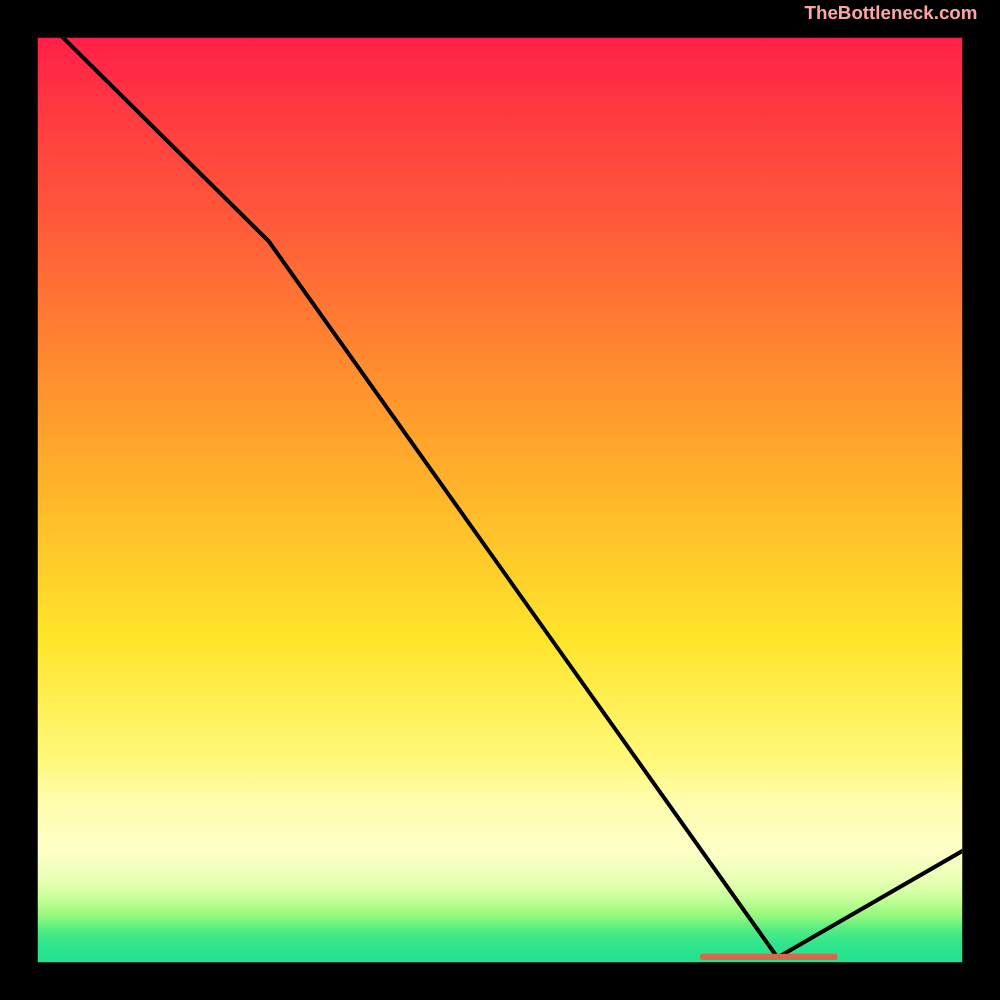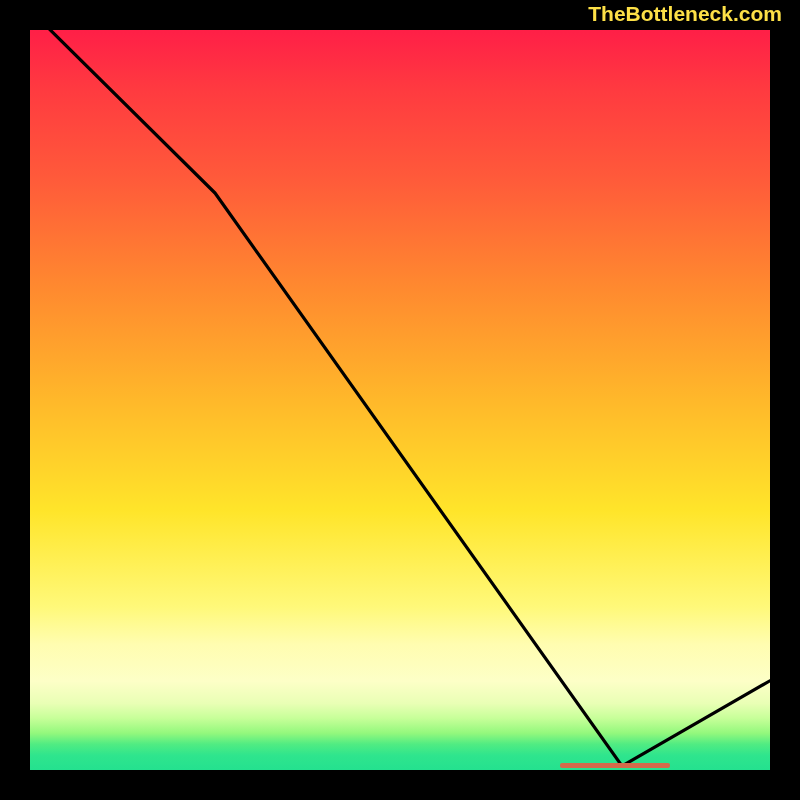--- a/index.html
+++ b/index.html
@@ -14,22 +14,22 @@
   .wrap {
     width: 800px;
     height: 800px;
     position: relative;
     background: #000000;
   }
   .attribution {
     position: absolute;
     top: 2px;
     right: 18px;
-    color: #fde047;
-    font-size: 21px;
+    color: #fca5a5;
+    font-size: 15px;
     font-weight: bold;
     z-index: 5;
   }
   .plot-area {
     position: absolute;
     left: 30px;
     top: 30px;
     width: 740px;
     height: 740px;
     overflow: hidden;

